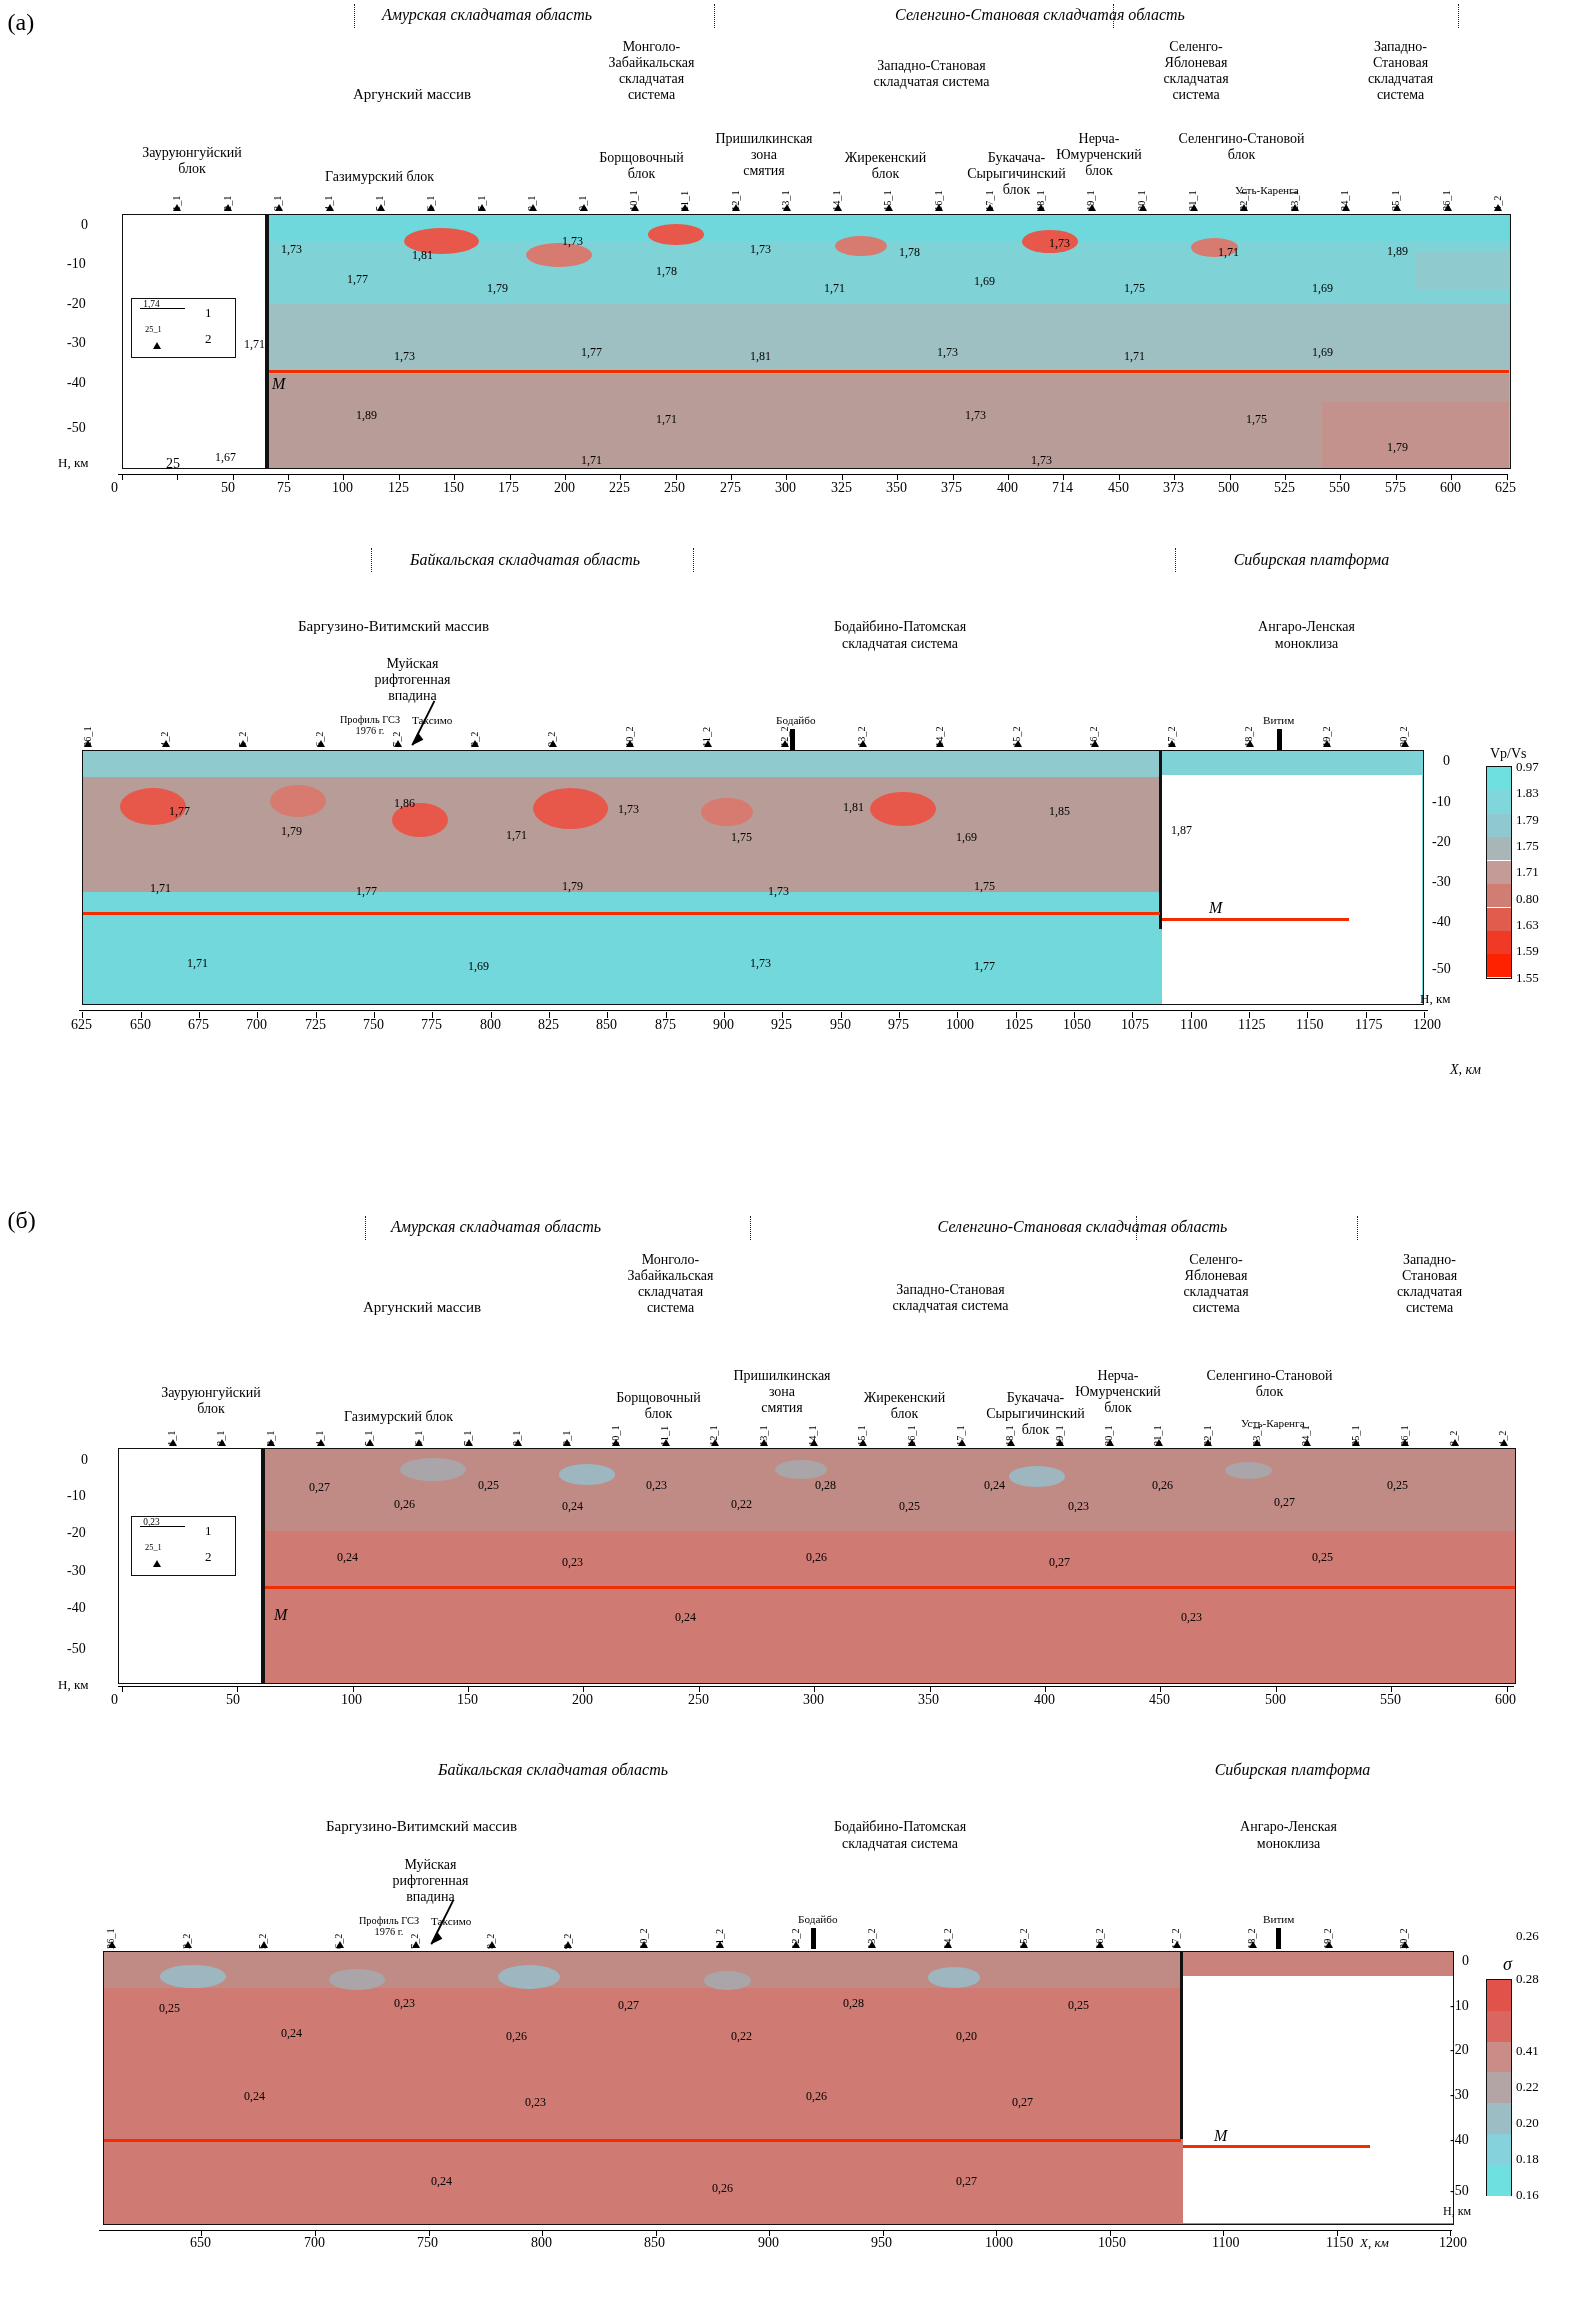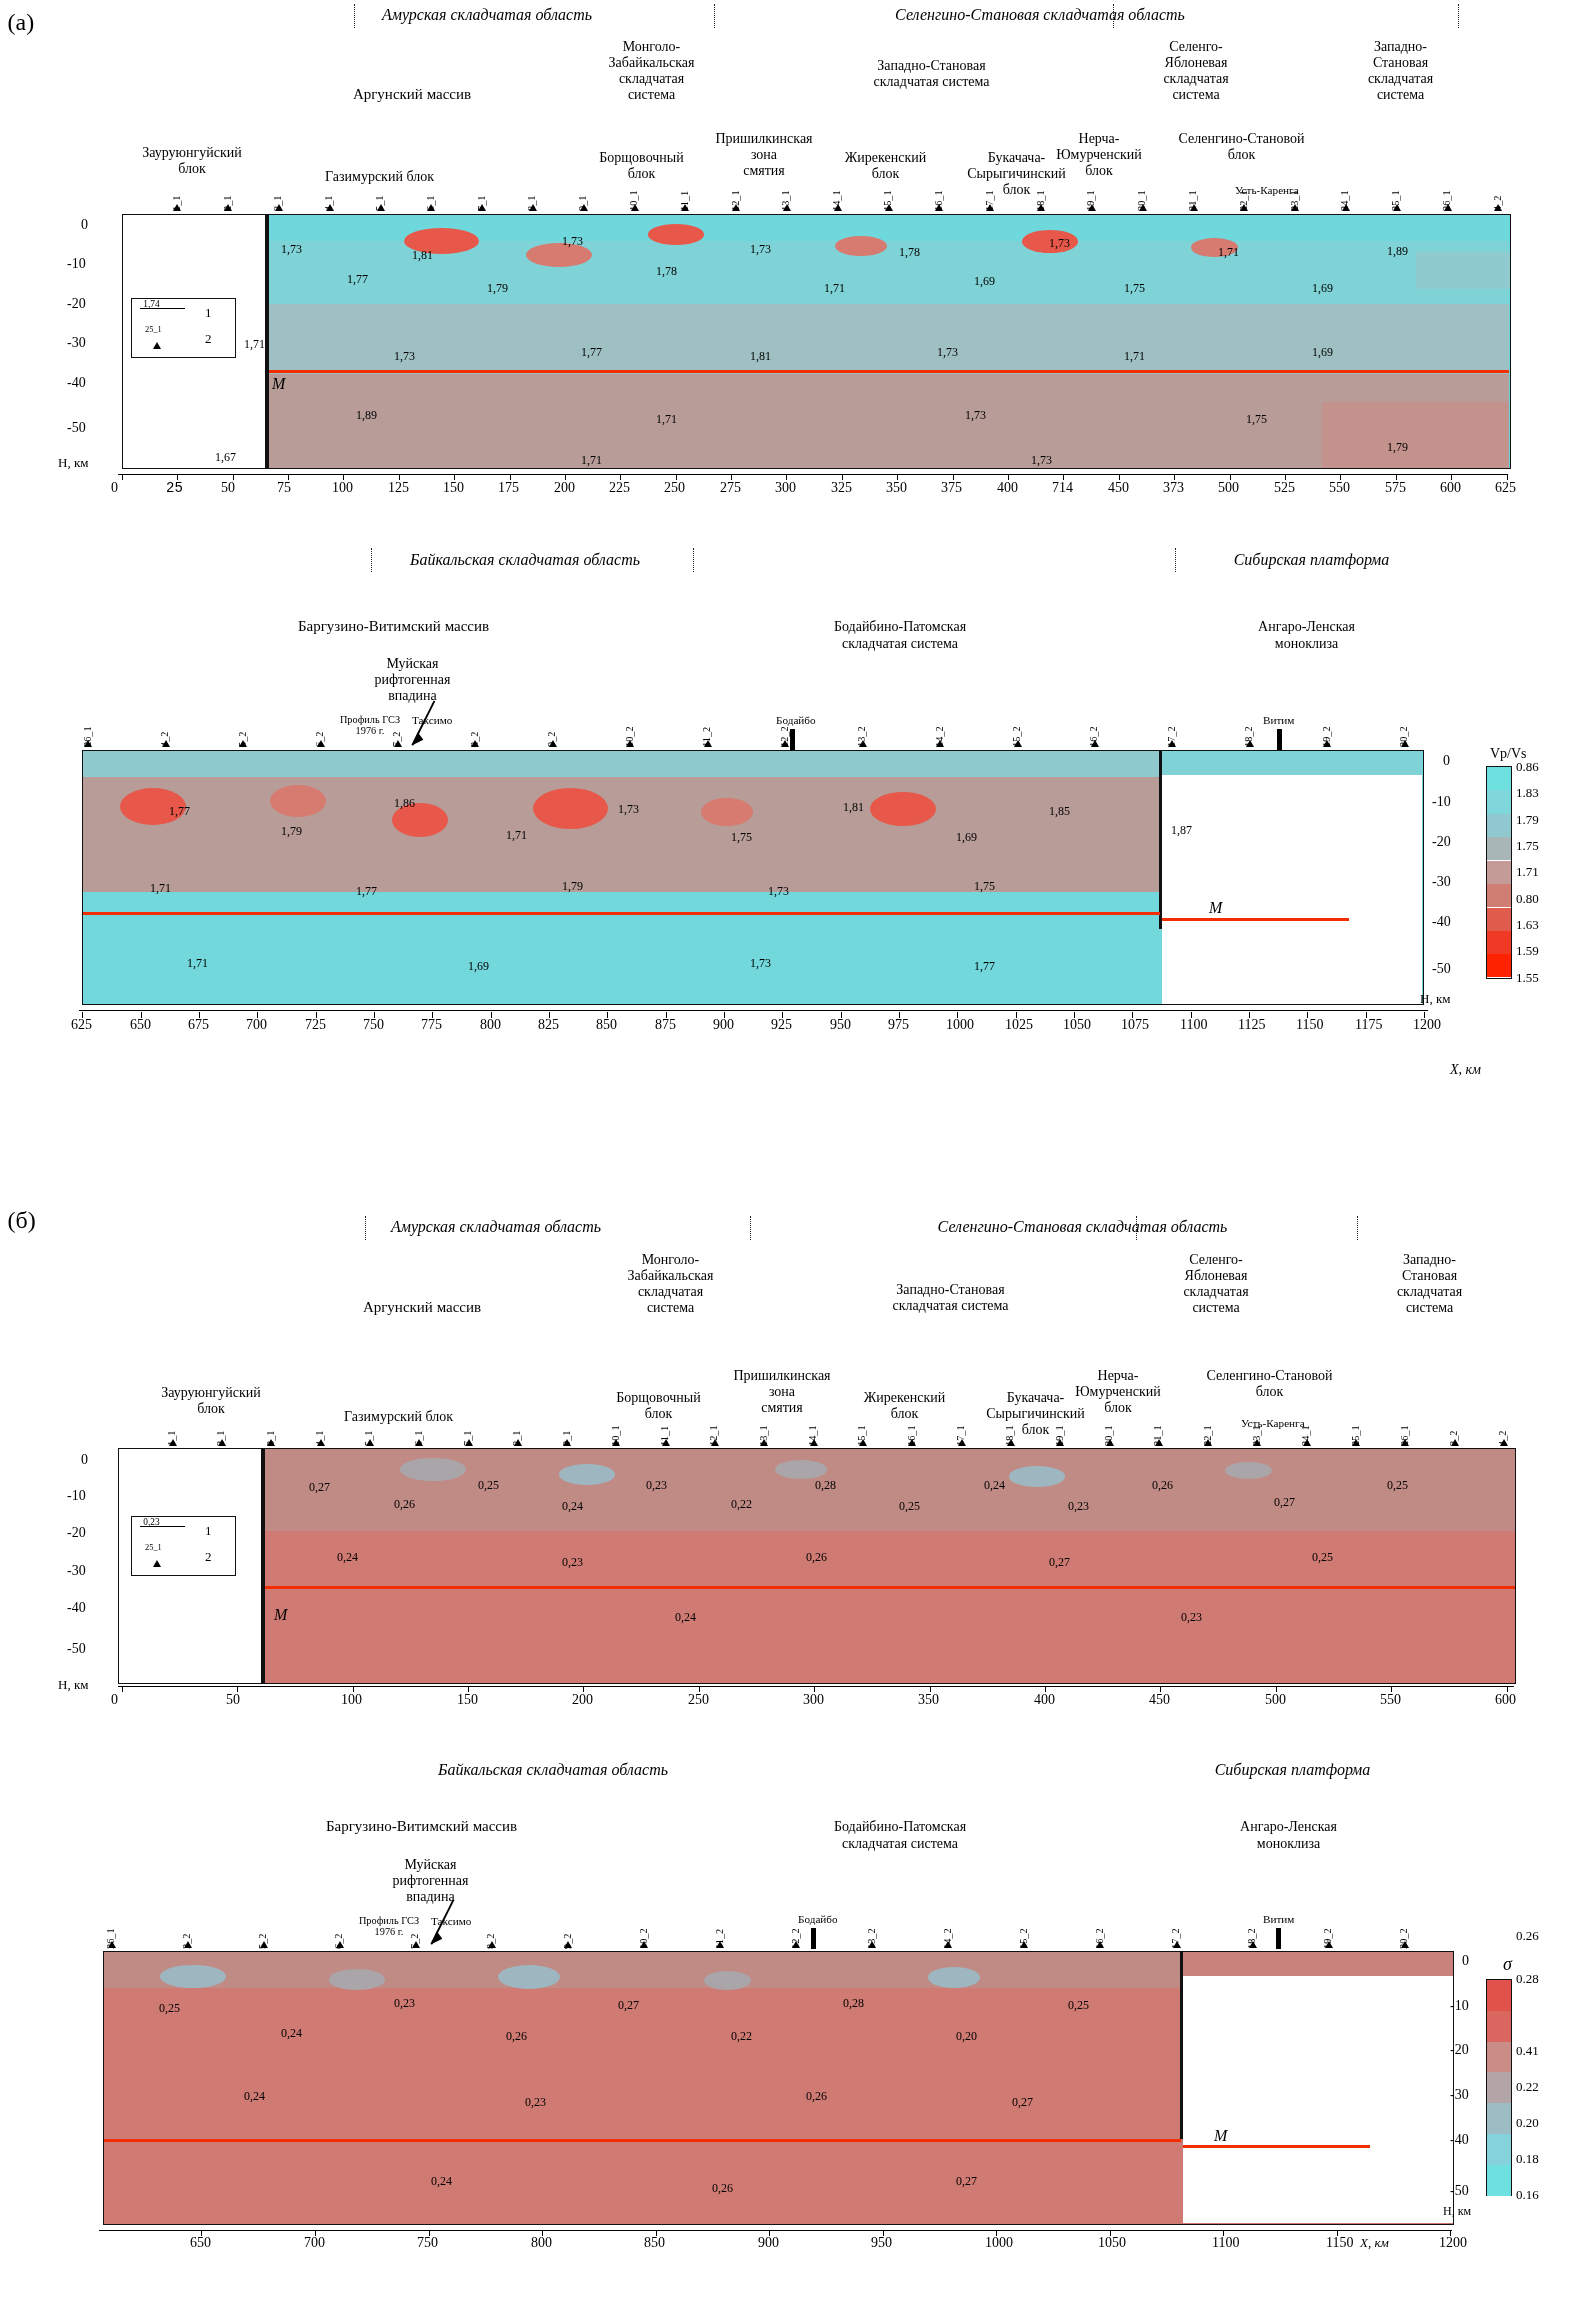--- a/index.html
+++ b/index.html
@@ -190,21 +190,21 @@
 <div class="axisnum" style="left:67px;top:296px;">-20</div>
 <div class="axisnum" style="left:67px;top:335px;">-30</div>
 <div class="axisnum" style="left:67px;top:375px;">-40</div>
 <div class="axisnum" style="left:67px;top:420px;">-50</div>
 <div class="lbl" style="left:58px;top:455px;font-size:13px;">H, км</div>
 
 <div class="axisline" style="left:118px;top:474px;width:1390px;height:0.9px;"></div>
 <div id="xt-a1">
     <div class="axisnum" style="left: 111px; top: 480px;">0</div>
     <div class="axisline" style="left: 122px; top: 474px; width: 0.9px; height: 5.6px;"></div>
-    <div class="axisnum" style="left: 166px; top: 480px; font-family: Liberation Mono, monospace;">25</div>
+    <div class="axisnum" style="left: 166px; top: 456px;">25</div>
     <div class="axisline" style="left: 177px; top: 474px; width: 0.9px; height: 5.6px;"></div>
     <div class="axisnum" style="left: 221px; top: 480px;">50</div>
     <div class="axisline" style="left: 233px; top: 474px; width: 0.9px; height: 5.6px;"></div>
     <div class="axisnum" style="left: 277px; top: 480px;">75</div>
     <div class="axisline" style="left: 288px; top: 474px; width: 0.9px; height: 5.6px;"></div>
     <div class="axisnum" style="left: 332px; top: 480px;">100</div>
     <div class="axisline" style="left: 343px; top: 474px; width: 0.9px; height: 5.6px;"></div>
     <div class="axisnum" style="left: 388px; top: 480px;">125</div>
     <div class="axisline" style="left: 399px; top: 474px; width: 0.9px; height: 5.6px;"></div>
     <div class="axisnum" style="left: 443px; top: 480px;">150</div>
@@ -420,21 +420,21 @@
     <div style="position: absolute; left: 0px; right: 0px; top: 23.4px; height: 23.4px; background: rgb(127, 215, 220);"></div>
     <div style="position: absolute; left: 0px; right: 0px; top: 47px; height: 23.4px; background: rgb(143, 201, 207);"></div>
     <div style="position: absolute; left: 0px; right: 0px; top: 70px; height: 23.4px; background: rgb(169, 182, 184);"></div>
     <div style="position: absolute; left: 0px; right: 0px; top: 94px; height: 23.4px; background: rgb(196, 155, 151);"></div>
     <div style="position: absolute; left: 0px; right: 0px; top: 117px; height: 23.4px; background: rgb(208, 126, 116);"></div>
     <div style="position: absolute; left: 0px; right: 0px; top: 141px; height: 23.4px; background: rgb(224, 92, 76);"></div>
     <div style="position: absolute; left: 0px; right: 0px; top: 164px; height: 23.4px; background: rgb(240, 58, 38);"></div>
     <div style="position: absolute; left: 0px; right: 0px; top: 187px; height: 23.4px; background: rgb(255, 34, 0);"></div>
   </div>
 <div id="cbar-a-ticks">
-    <div class="lbl" style="font-size: 13px; left: 1516px; top: 759px;">0.86</div>
+    <div class="lbl" style="font-size: 13px; left: 1516px; top: 759px;">0.97</div>
     <div class="lbl" style="font-size: 13px; left: 1516px; top: 785px;">1.83</div>
     <div class="lbl" style="font-size: 13px; left: 1516px; top: 812px;">1.79</div>
     <div class="lbl" style="font-size: 13px; left: 1516px; top: 838px;">1.75</div>
     <div class="lbl" style="font-size: 13px; left: 1516px; top: 864px;">1.71</div>
     <div class="lbl" style="font-size: 13px; left: 1516px; top: 891px;">0.80</div>
     <div class="lbl" style="font-size: 13px; left: 1516px; top: 917px;">1.63</div>
     <div class="lbl" style="font-size: 13px; left: 1516px; top: 943px;">1.59</div>
     <div class="lbl" style="font-size: 13px; left: 1516px; top: 970px;">1.55</div>
   </div>
 

